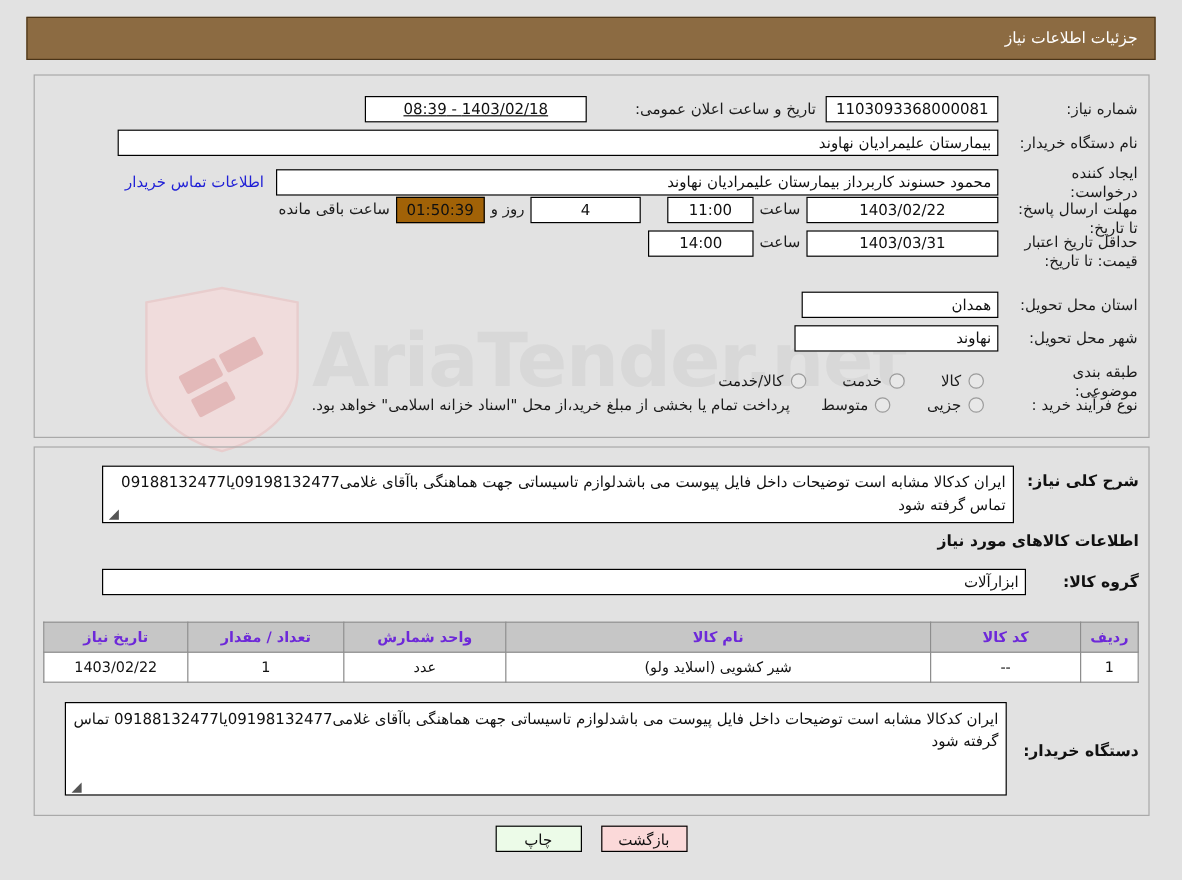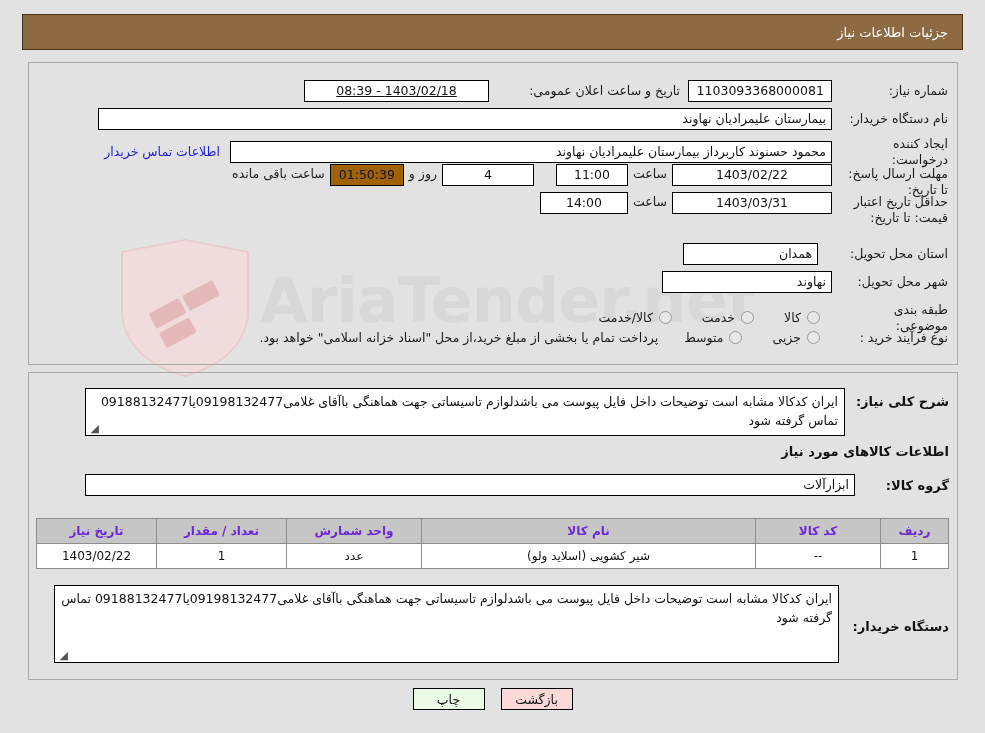--- a/index.html
+++ b/index.html
@@ -250,21 +250,21 @@
 
   <div class="frow" style="right:37px; top:192px; width:560px; align-items:flex-start;">
     <div class="flabel" style="width:110px; padding-top:2px;">حداقل تاریخ اعتبار قیمت: تا تاریخ:</div>
     <div class="fbox" style="width:160px; margin-right:6px;">1403/03/31</div>
     <div class="plaintxt" style="padding-top:2px;">ساعت</div>
     <div class="fbox" style="width:88px;">14:00</div>
   </div>
 
   <div class="frow" style="right:37px; top:243px; width:450px;">
     <div class="flabel" style="width:110px;">استان محل تحویل:</div>
-    <div class="fbox rt" style="width:135px; margin-right:20px;">همدان</div>
+    <div class="fbox rt" style="width:164px; margin-right:6px;">همدان</div>
   </div>
 
   <div class="frow" style="right:37px; top:271px; width:450px;">
     <div class="flabel" style="width:110px;">شهر محل تحویل:</div>
     <div class="fbox rt" style="width:170px; margin-right:6px;">نهاوند</div>
   </div>
 
   <div class="frow" style="right:37px; top:302px; width:620px;">
     <div class="flabel" style="width:110px;">طبقه بندی موضوعی:</div>
 
@@ -301,21 +301,21 @@
   <div class="boldlbl" style="position:absolute; right:36px; top:444px; z-index:4;">اطلاعات کالاهای مورد نیاز</div>
 
   <div class="frow" style="right:36px; top:474px; width:900px;">
     <div class="boldlbl" style="width:82px;">گروه کالا:</div>
     <div class="fbox rt" style="width:770px; margin-right:12px;">ابزارآلات</div>
   </div>
 
   <table class="items" style="right:36px; top:518px; width:913px;">
     <thead>
       <tr>
-        <th style="width:68px;">ردیف</th>
+        <th style="width:48px;">ردیف</th>
         <th style="width:125px;">کد کالا</th>
         <th>نام کالا</th>
         <th style="width:135px;">واحد شمارش</th>
         <th style="width:130px;">تعداد / مقدار</th>
         <th style="width:120px;">تاریخ نیاز</th>
       </tr>
     </thead>
     <tbody>
       <tr>
         <td>1</td>

